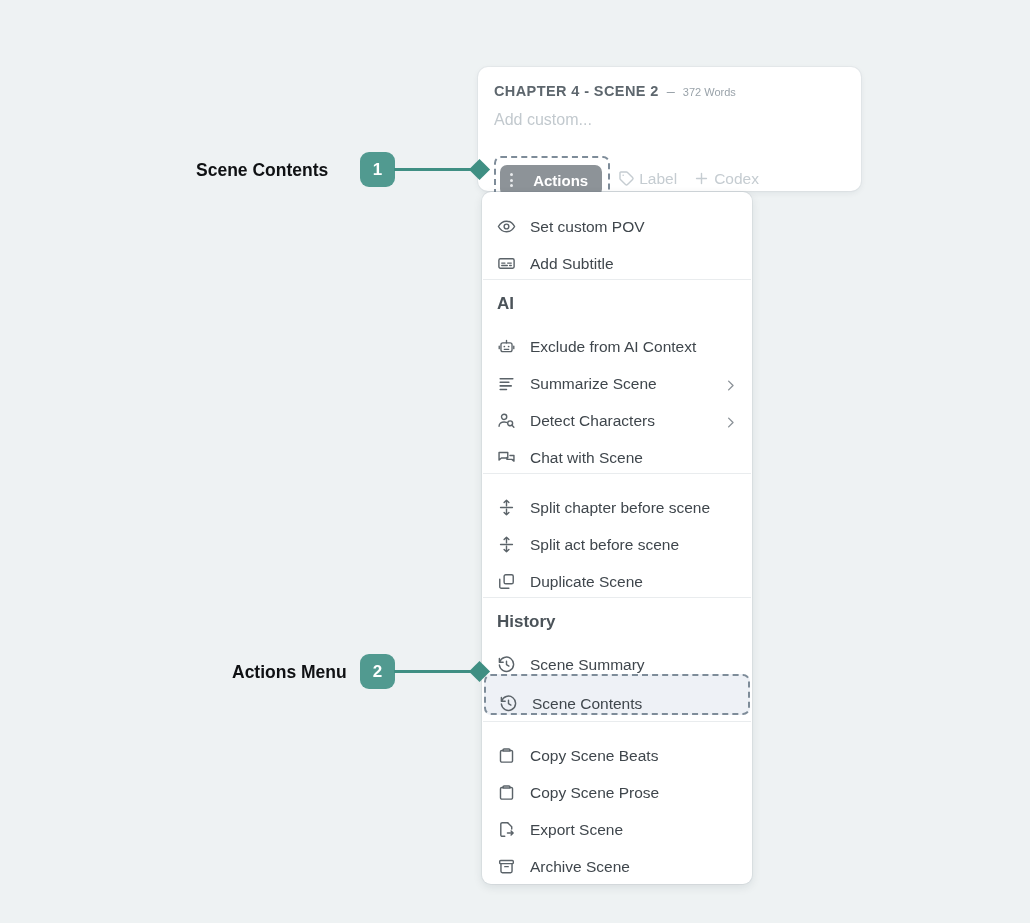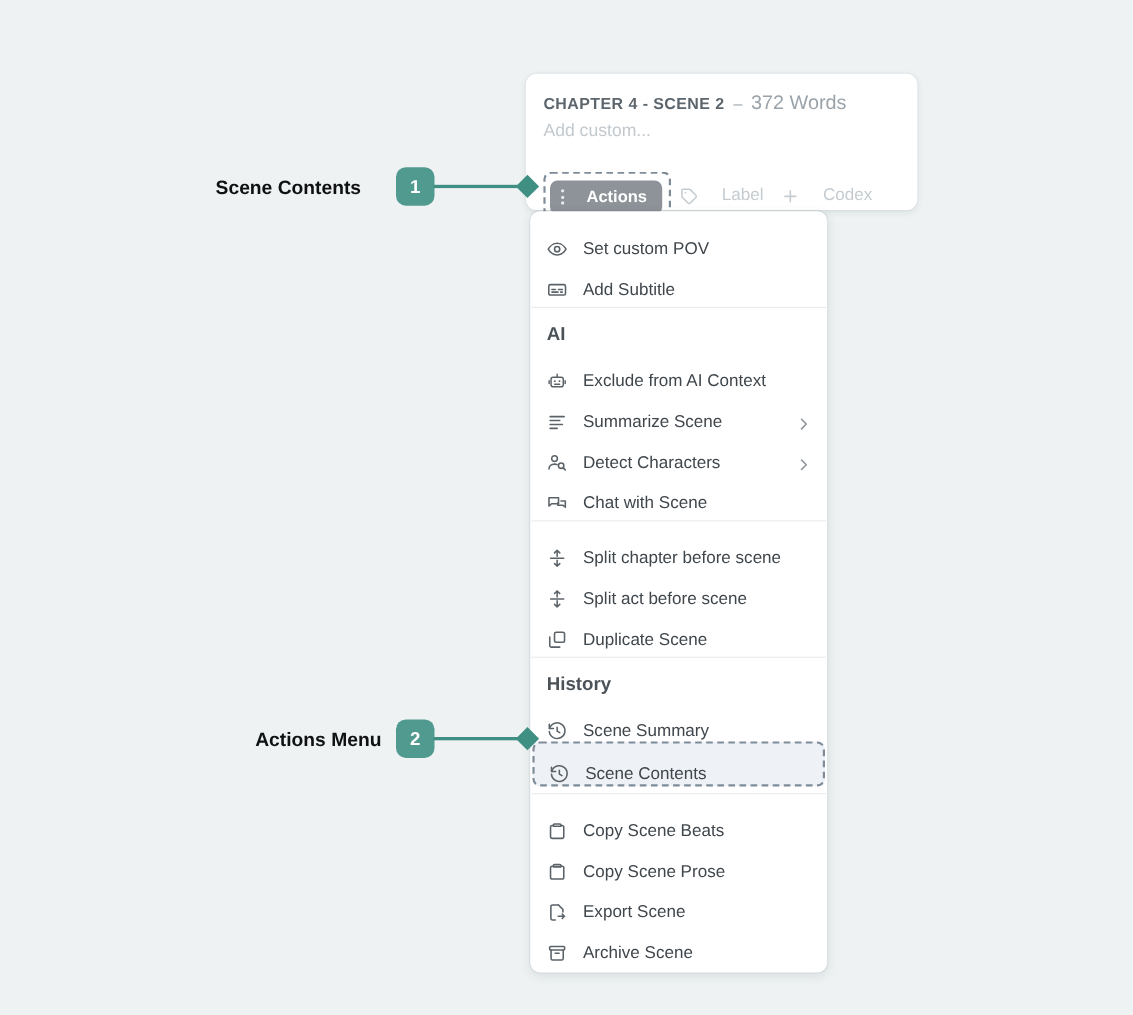--- a/index.html
+++ b/index.html
@@ -9,36 +9,36 @@
     background: #eef2f3;
     font-family: "Liberation Sans", sans-serif;
     overflow: hidden;
   }
   .stage { position: relative; width: 1030px; height: 923px; }
 
   
   .scene-card {
     position: absolute;
     left: 478px; top: 67px;
-    width: 356px; height: 124px;
+    width: 383px; height: 124px;
     background: #ffffff;
     border-radius: 10px;
     box-shadow: 0 2px 6px rgba(20,40,50,0.07), 0 0 0 1px rgba(20,40,50,0.03);
   }
   .card-head {
     position: absolute; left: 16px; top: 16px;
     display: flex; align-items: baseline; gap: 8px;
     white-space: nowrap;
   }
   .card-title {
     font-size: 14.5px; font-weight: bold; letter-spacing: 0.4px;
     color: #5d666d;
   }
   .card-dash { font-size: 14.5px; color: #9aa3aa; }
-  .card-words { font-size: 18px; color: #9aa3aa; }
+  .card-words { font-size: 11px; color: #9aa3aa; }
   .card-summary {
     position: absolute; left: 16px; top: 44px;
     font-size: 16px; color: #c2c9ce;
   }
 
   
   .action-row {
     position: absolute; left: 16px; top: 89px;
     display: flex; align-items: center; gap: 0px;
   }
@@ -61,21 +61,21 @@
     border-radius: 7px;
     padding: 7px 14px 7px 10px;
     font-family: "Liberation Sans", sans-serif;
     font-size: 15px; font-weight: bold;
     cursor: pointer;
   }
   .dots-v { display: flex; flex-direction: column; gap: 2.5px; }
   .dots-v i { width: 3.2px; height: 3.2px; border-radius: 50%; background: #e8eaec; display:block; }
 
   .ghost-btn {
-    display: inline-flex; align-items: center; gap: 21px;
+    display: inline-flex; align-items: center; gap: 4px;
     background: transparent; border: none;
     color: #c5ccd1; font-size: 15.5px;
     font-family: "Liberation Sans", sans-serif;
     padding: 6px 8px; cursor: pointer;
   }
   .ghost-btn svg { display: block; }
 
   
   .menu {
     position: absolute;

